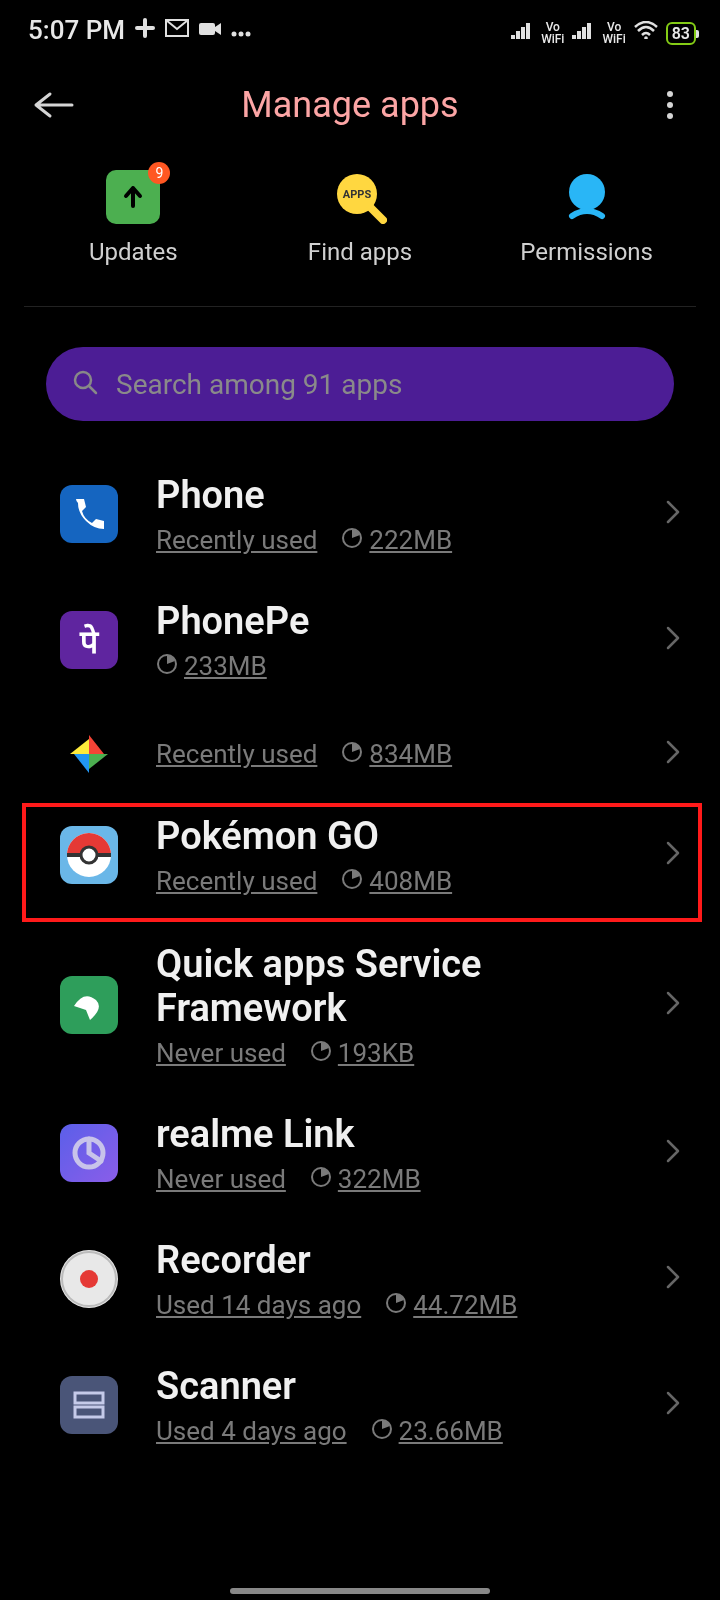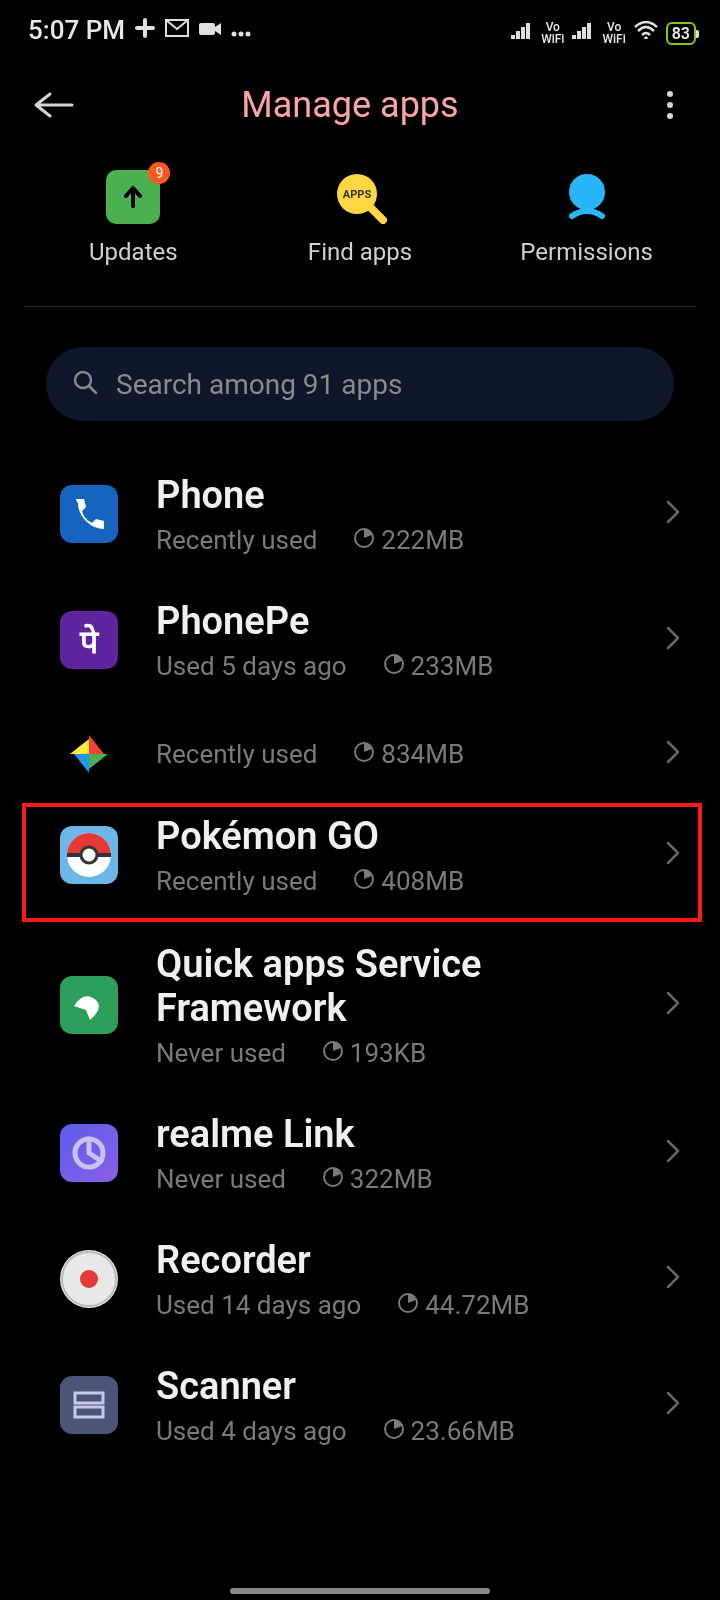--- a/index.html
+++ b/index.html
@@ -80,21 +80,21 @@
     font-size: 14px;
     width: 22px; height: 22px;
     border-radius: 11px;
     display: flex; align-items: center; justify-content: center;
   }
   .updates-icon { background: #4caf50; border-radius: 10px; }
   .divider { height: 1px; background: #222; margin: 0 24px 40px 24px; }
   
   .search {
     margin: 0 46px 30px 46px;
-    background: #0f172a;
+    background: #4c1d95;
     border-radius: 40px;
     display: flex;
     align-items: center;
     padding: 0 26px;
     height: 74px;
   }
   .search-icon { color: #888; margin-right: 18px; }
   .search-text { color: #8a8a8a; font-size: 28px; }
   
   .app-list { }
@@ -108,21 +108,21 @@
     width: 58px; height: 58px;
     border-radius: 12px;
     margin-right: 38px;
     flex-shrink: 0;
     display: flex; align-items: center; justify-content: center;
     font-size: 28px;
     color: #fff;
   }
   .app-info { flex: 1; }
   .app-name { font-size: 38px; font-weight: 600; color: #f0f0f0; margin-bottom: 8px; }
-  .app-meta { display: flex; align-items: center; gap: 36px; font-size: 26px; color: #7a7a7a; }
+  .app-meta { display: flex; align-items: center; gap: 24px; font-size: 26px; color: #7a7a7a; text-decoration: underline; }
   .chevron { color: #666; font-size: 28px; }
   .storage-icon { display:inline-flex; margin-right:6px; }
   .highlight {
     border: 4px solid #ff1a1a;
     margin: -2px 18px -2px 22px;
     padding: 7px 18px 22px 34px;
   }
   
   .ic-phone { background: #1565c0; }
   .ic-phonepe { background: #5f259f; }
@@ -293,21 +293,20 @@
     </span>
   </div>
 
   <div class="app-row">
     <div class="app-icon ic-phonepe">
       <span style="font-size:32px;font-weight:bold;color:#fff;">पे</span>
     </div>
     <div class="app-info">
       <div class="app-name">PhonePe</div>
       <div class="app-meta">
-        <span>Used 5 days ago</span>
         <span><span class="storage-icon">
               <svg width="22" height="22">
                 <circle cx="11" cy="11" r="9" stroke="#7a7a7a" stroke-width="2" fill="none"></circle>
                 <path d="M11 11 L11 2 A9 9 0 0 1 19 8 Z" fill="#7a7a7a"></path>
               </svg>
             </span><span>233MB</span></span>
       </div>
     </div>
     <span class="chevron">
       <svg width="14" height="24">

